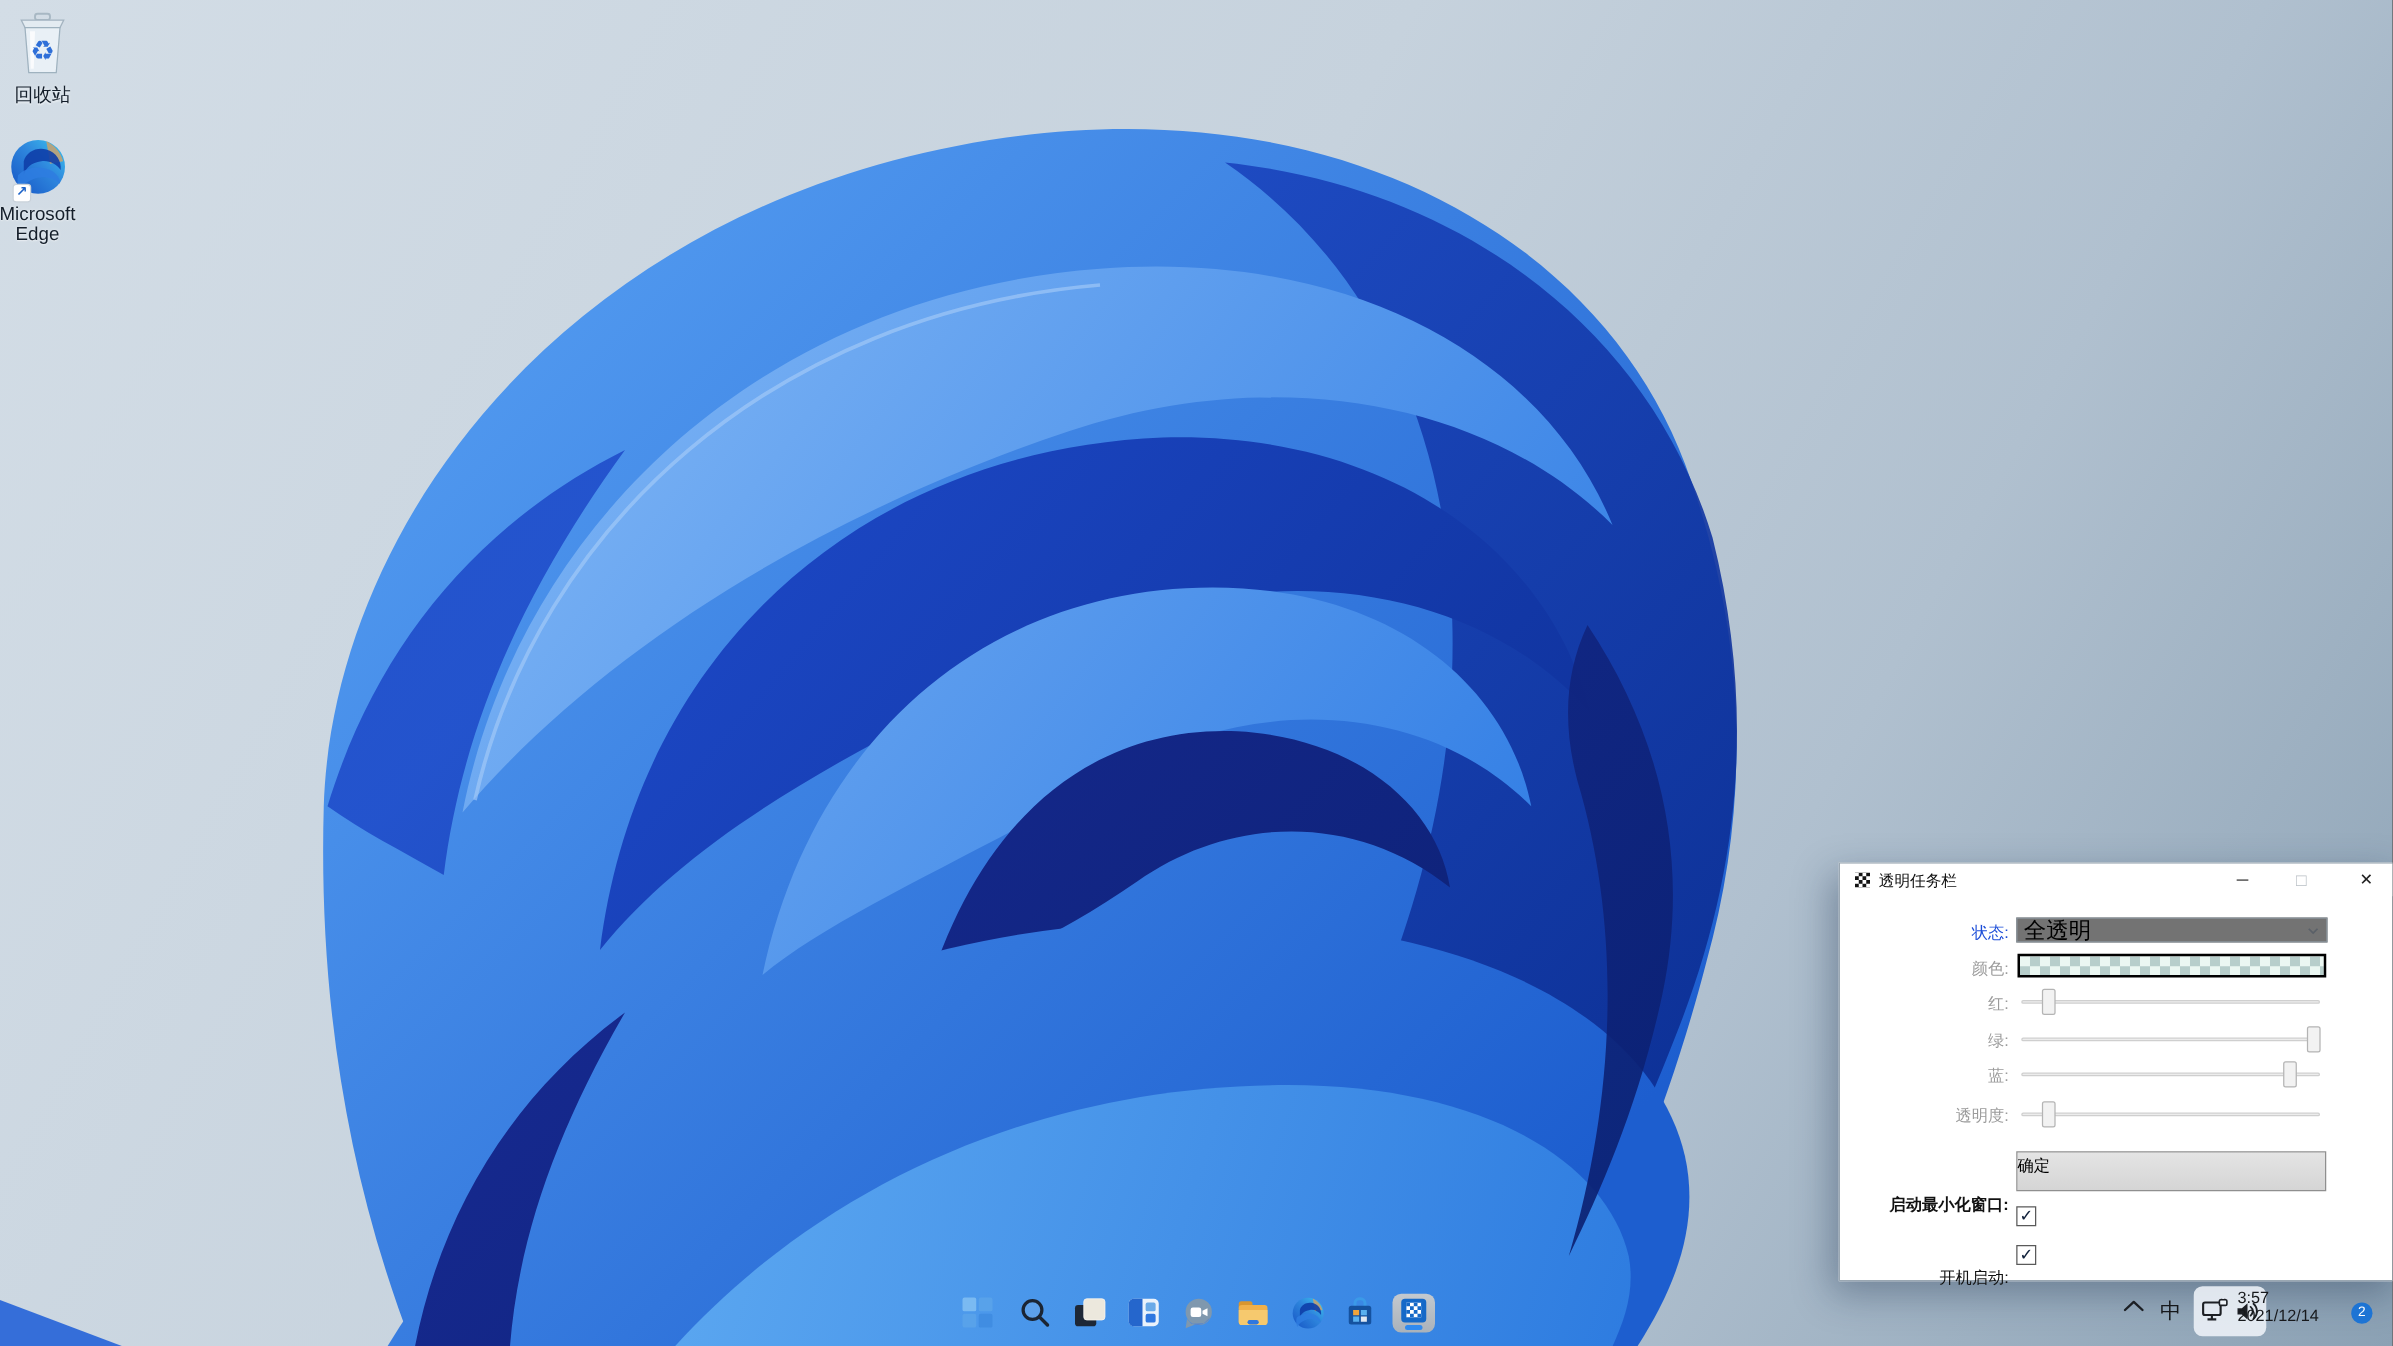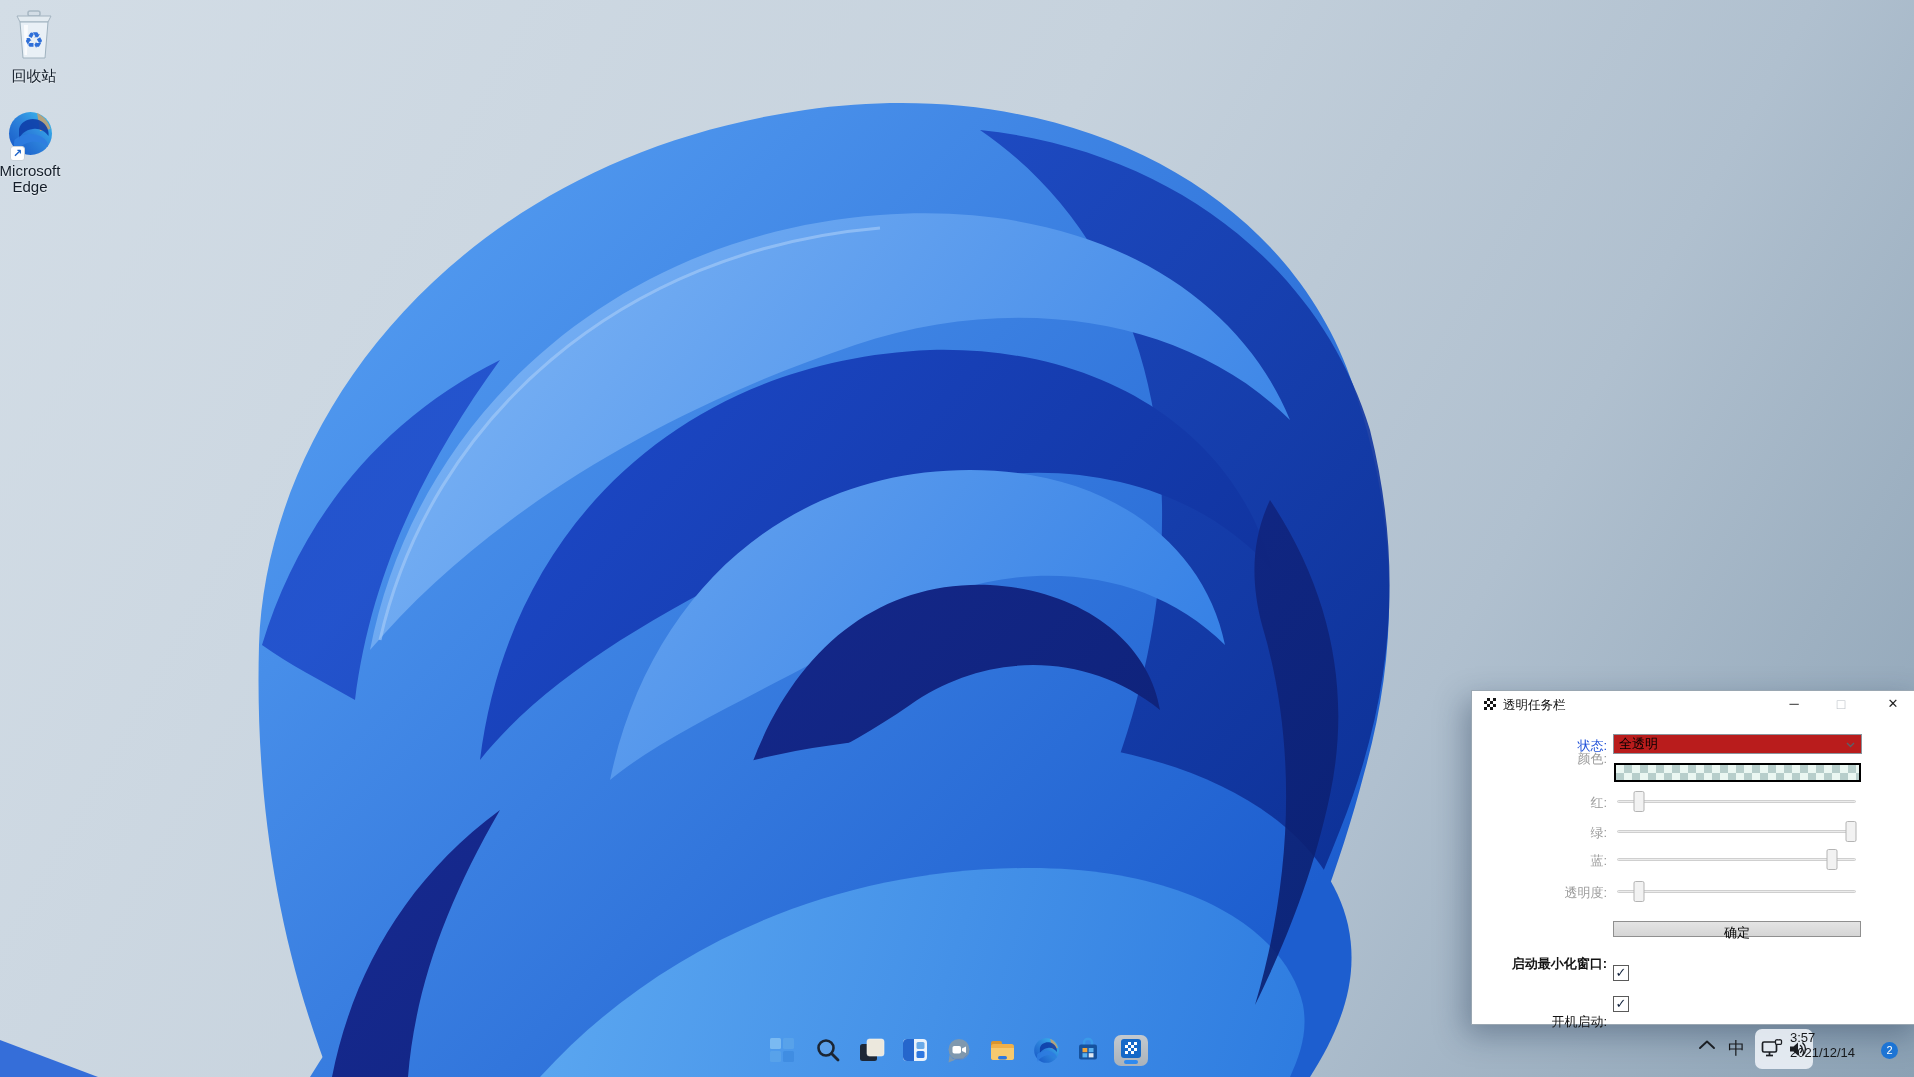--- a/index.html
+++ b/index.html
@@ -26,35 +26,35 @@
   #dialog-title-text{position:absolute;left:31px;top:6px;font-size:12.5px;color:#0d0d0d;}
   .win-btn{position:absolute;top:0;width:30px;height:26px;text-align:center;line-height:26px;font-size:13px;}
   #btn-min{left:307px;color:#222;}
   #btn-max{left:354px;color:#b9bfc5;font-size:14px;}
   #btn-close{left:406px;color:#222;}
 
   .dlg-label{position:absolute;left:0;width:135px;text-align:right;}
   .lbl-dark{color:#1d4ed8;}
   .lbl-gray{color:#9b9b9b;}
 
-  #status-select{position:absolute;left:141px;top:43px;width:249px;height:20px;background:#b91c1c;
-    border:1px solid #8a949c;display:flex;align-items:center;padding-left:5px;font-size:13px;color:#000;}
+  #status-select{position:absolute;left:141px;top:43px;width:249px;height:20px;background:#737373;
+    border:1px solid #8a949c;display:flex;align-items:center;padding-left:5px;font-size:18px;color:#000;}
   #status-chevron{position:absolute;right:6px;top:7px;}
 
   #color-swatch{position:absolute;left:142px;top:72px;width:247px;height:19px;border:2px solid #000;
     background:repeating-conic-gradient(#b7cecb 0% 25%,#ebf7f2 0% 50%);background-size:16px 16px;}
 
   .slider{position:absolute;left:145px;width:239px;height:21px;}
   .slider .track{position:absolute;left:0;right:0;top:9px;height:3px;background:#ececec;
     border:1px solid #cfcfcf;border-radius:2px;}
   .slider .thumb{position:absolute;top:0;width:11px;height:21px;background:#f2f2f2;
     border:1px solid #b4b4b4;border-radius:2px;transform:translateX(-50%);}
 
-  #ok-button{position:absolute;left:141px;top:230px;width:248px;height:16px;
-    background:linear-gradient(#e4e4e4,#d5d5d5);border:1px solid #8f8f8f;text-align:center;
+  #ok-button{position:absolute;left:141px;top:230px;width:248px;height:32px;
+    background:linear-gradient(#e4e4e4,#d5d5d5);border:1px solid #8f8f8f;
     line-height:22px;font-size:13px;color:#000;}
 
   .chk-row-label{position:absolute;left:0;width:135px;text-align:right;color:#121212;}
   .checkbox{position:absolute;left:141px;width:16px;height:16px;background:#fff;border:1.5px solid #5a5a5a;
     text-align:center;line-height:14px;font-size:13px;font-weight:bold;color:#10203a;}
 
   
   #taskbar{position:absolute;left:0;bottom:0;width:100%;height:54px;}
   .ticon{position:absolute;top:7px;width:40px;height:40px;border-radius:5px;display:flex;
     align-items:center;justify-content:center;}
@@ -169,21 +169,21 @@
     </div>
 
     <div class="dlg-label lbl-dark" style="top:46px;">状态:</div>
     <div id="status-select">
       <span>全透明</span>
       <svg id="status-chevron" width="9" height="6" viewBox="0 0 9 6">
         <polyline points="1,1 4.5,4.5 8,1" fill="none" stroke="#5a6068" stroke-width="1.4"></polyline>
       </svg>
     </div>
 
-    <div class="dlg-label lbl-gray" style="top:59px;padding-left:37px;">颜色:</div>
+    <div class="dlg-label lbl-gray" style="top:75px;padding-left:37px;">颜色:</div>
     <div id="color-swatch"></div>
 
     <div class="dlg-label lbl-gray" style="top:103px;">红:</div>
     <div class="slider" style="top:100px;">
       <div class="track"></div>
       <div class="thumb" style="left: 9%;"></div>
     </div>
 
     <div class="dlg-label lbl-gray" style="top:133px;">绿:</div>
     <div class="slider" style="top:130px;">

